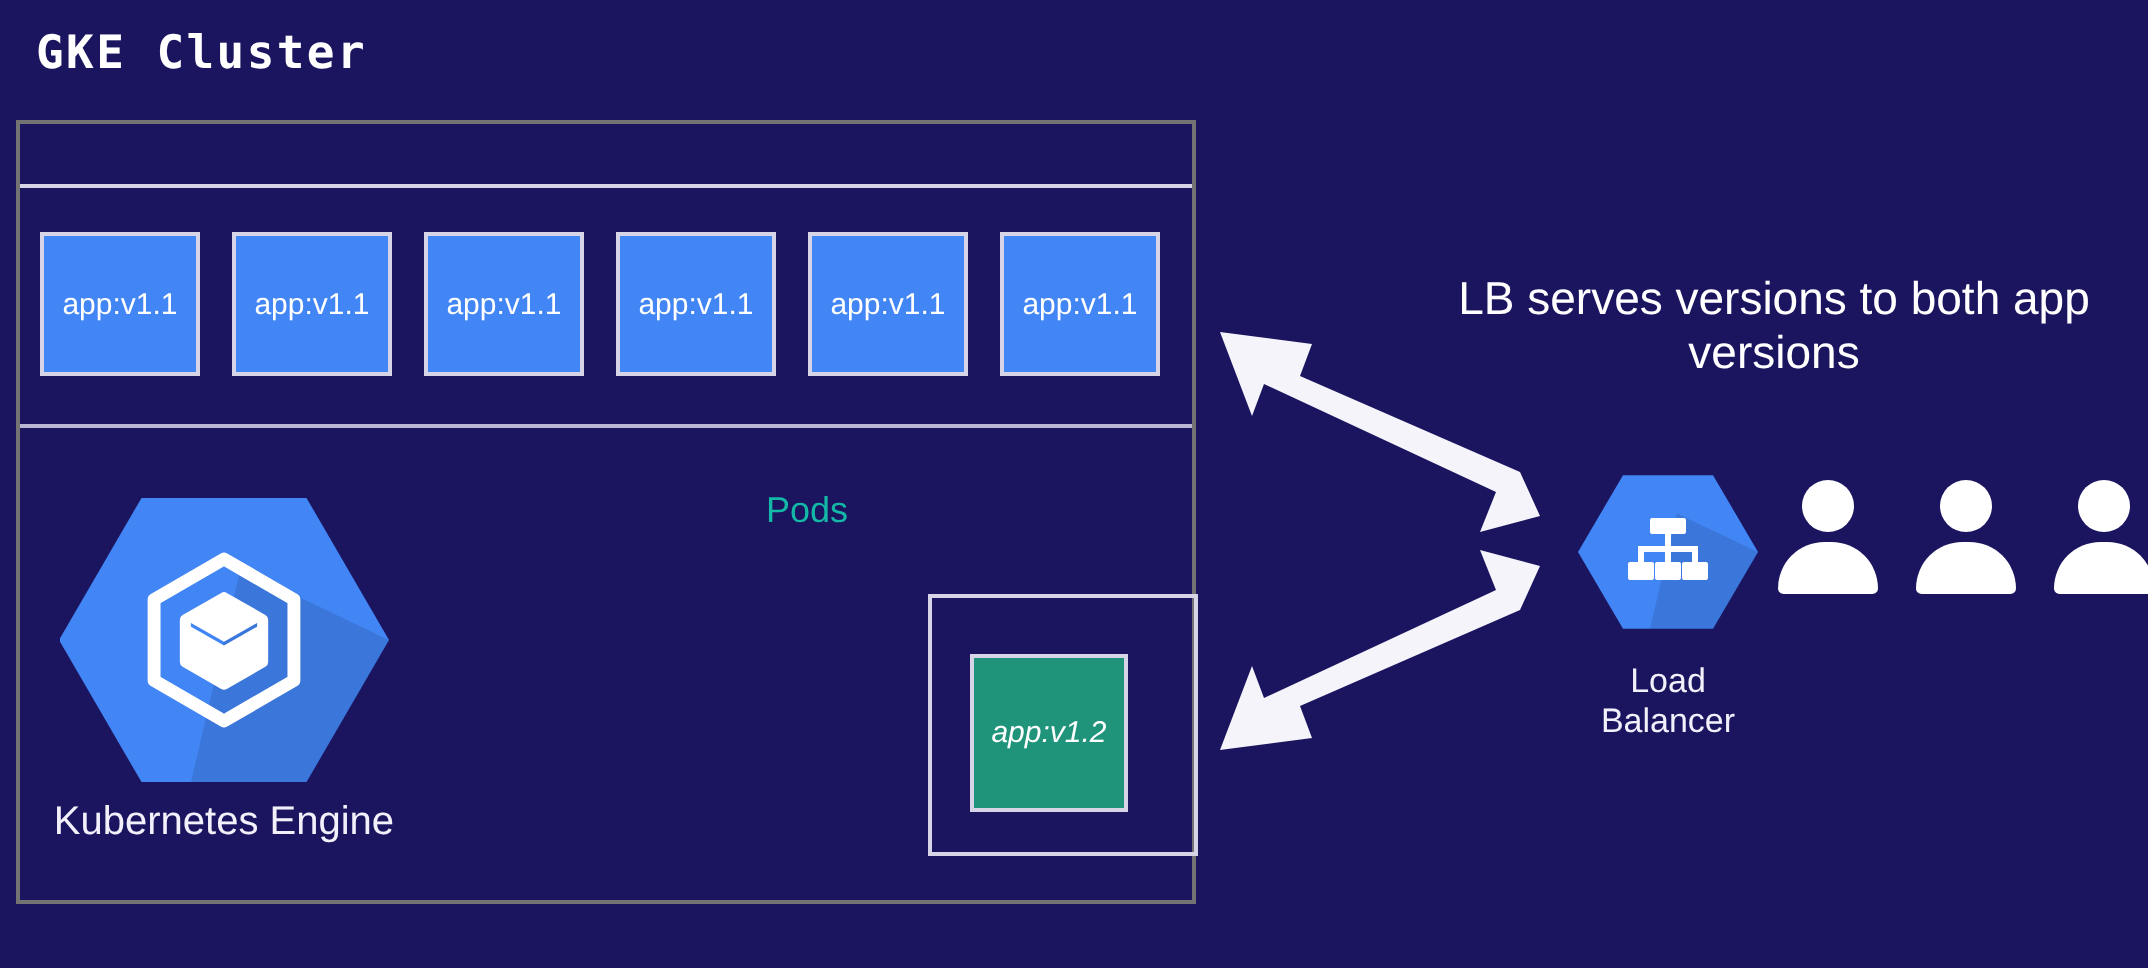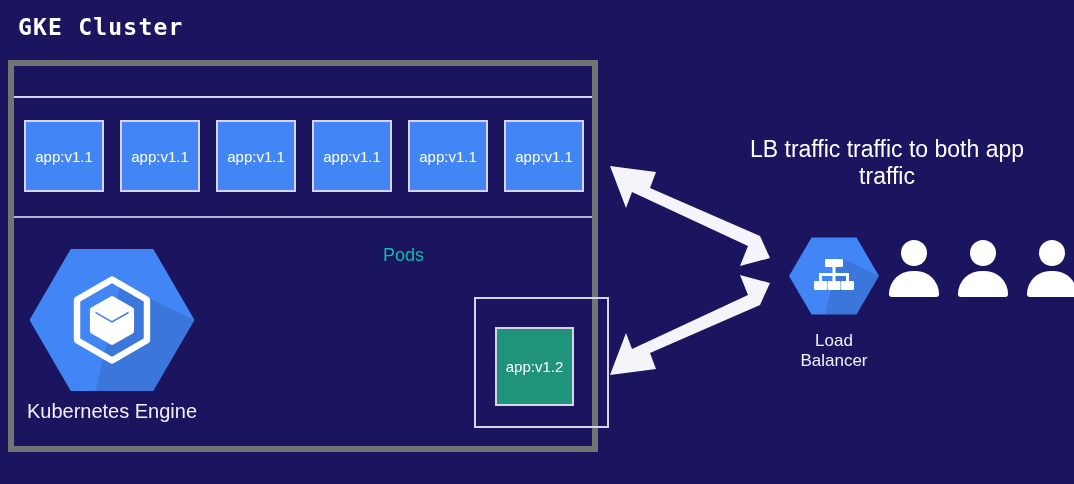--- a/index.html
+++ b/index.html
@@ -30,21 +30,21 @@
     white-space: nowrap;
   }
 
   
   #cluster-box {
     position: absolute;
     left: 8px;
     top: 60px;
     width: 590px;
     height: 392px;
-    border: 6px solid #737373;
+    border: 2px solid #737373;
     box-sizing: border-box;
   }
   #cluster-header-strip {
     position: absolute;
     left: 0px;
     top: 0px;
     width: 100%;
     height: 32px;
     border-bottom: 2px solid #d7d4e8;
     box-sizing: border-box;
@@ -125,26 +125,27 @@
   }
   #gke-caption {
     margin-top: 6px;
     font-size: 20px;
     color: #f2f0fa;
   }
 
   
   #green-pod-container {
     position: absolute;
-    left: 474px;
+    left: 464px;
     top: 297px;
     width: 135px;
     height: 131px;
     border: 2px solid #d7d4e8;
     box-sizing: border-box;
+    font-style: italic;
   }
   #green-pod {
     position: absolute;
     left: 19px;
     top: 28px;
     width: 79px;
     height: 79px;
     background: #20947a;
     border: 2px solid #d7d4e8;
     box-sizing: border-box;
@@ -297,22 +298,22 @@
       <g fill="#f5f4fb">
         <polygon points="170,118 160,96 50,48 56,32 10,26 26,68 32,52 148,106 140,126"></polygon>
       </g>
       <g fill="#f5f4fb">
         <polygon points="170,143 160,165 50,213 56,229 10,235 26,193 32,209 148,155 140,135"></polygon>
       </g>
     </svg>
   </div>
 
   <div id="lb-caption">
-    <div>LB traffic traffic to both app</div>
-    <div>traffic</div>
+    <div>LB serves versions to both app</div>
+    <div>versions</div>
   </div>
 
   <div id="lb-block">
     <div class="hex-wrap-sm">
       <div class="hex-shape"></div>
       <div class="hex-shade"></div>
       <div class="hex-glyph">
         <svg width="44" height="40" viewBox="0 0 44 40" aria-hidden="true">
           <rect x="13" y="3" width="18" height="8" rx="1" fill="#ffffff"></rect>
           <rect x="20.5" y="11" width="3" height="7" fill="#ffffff"></rect>

